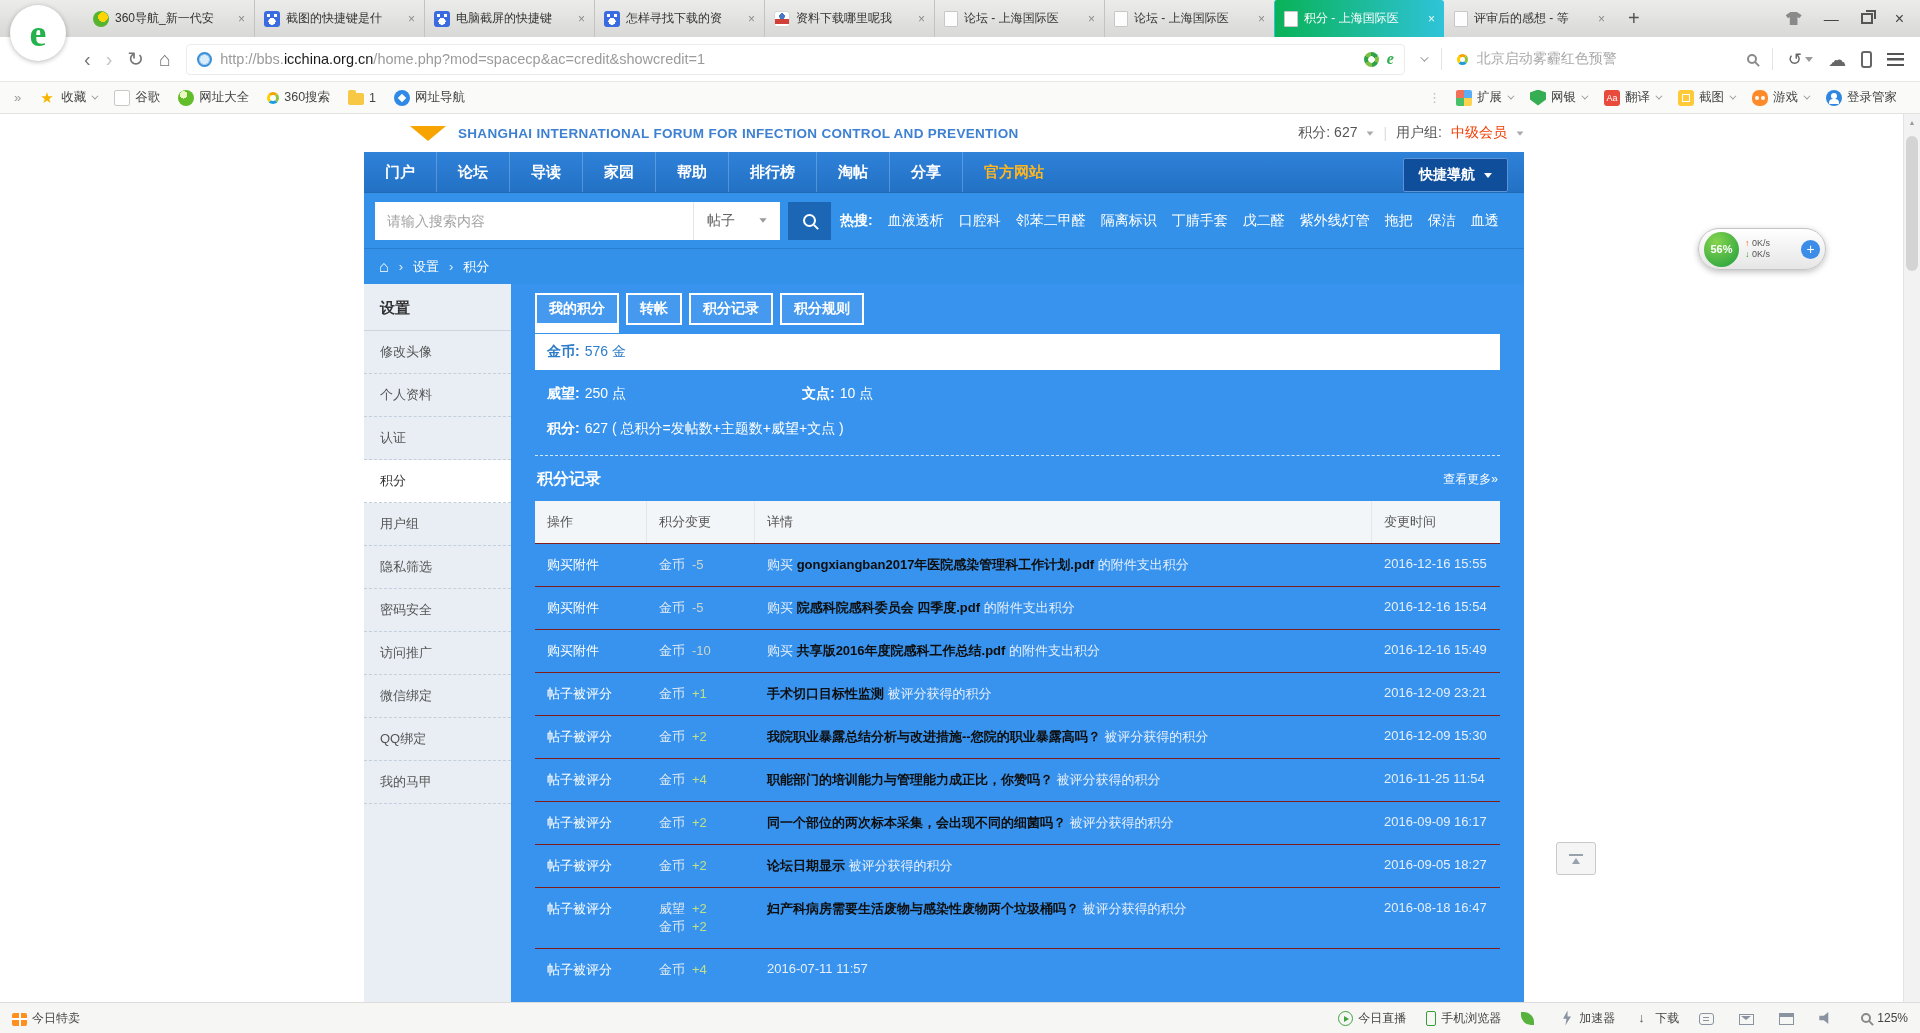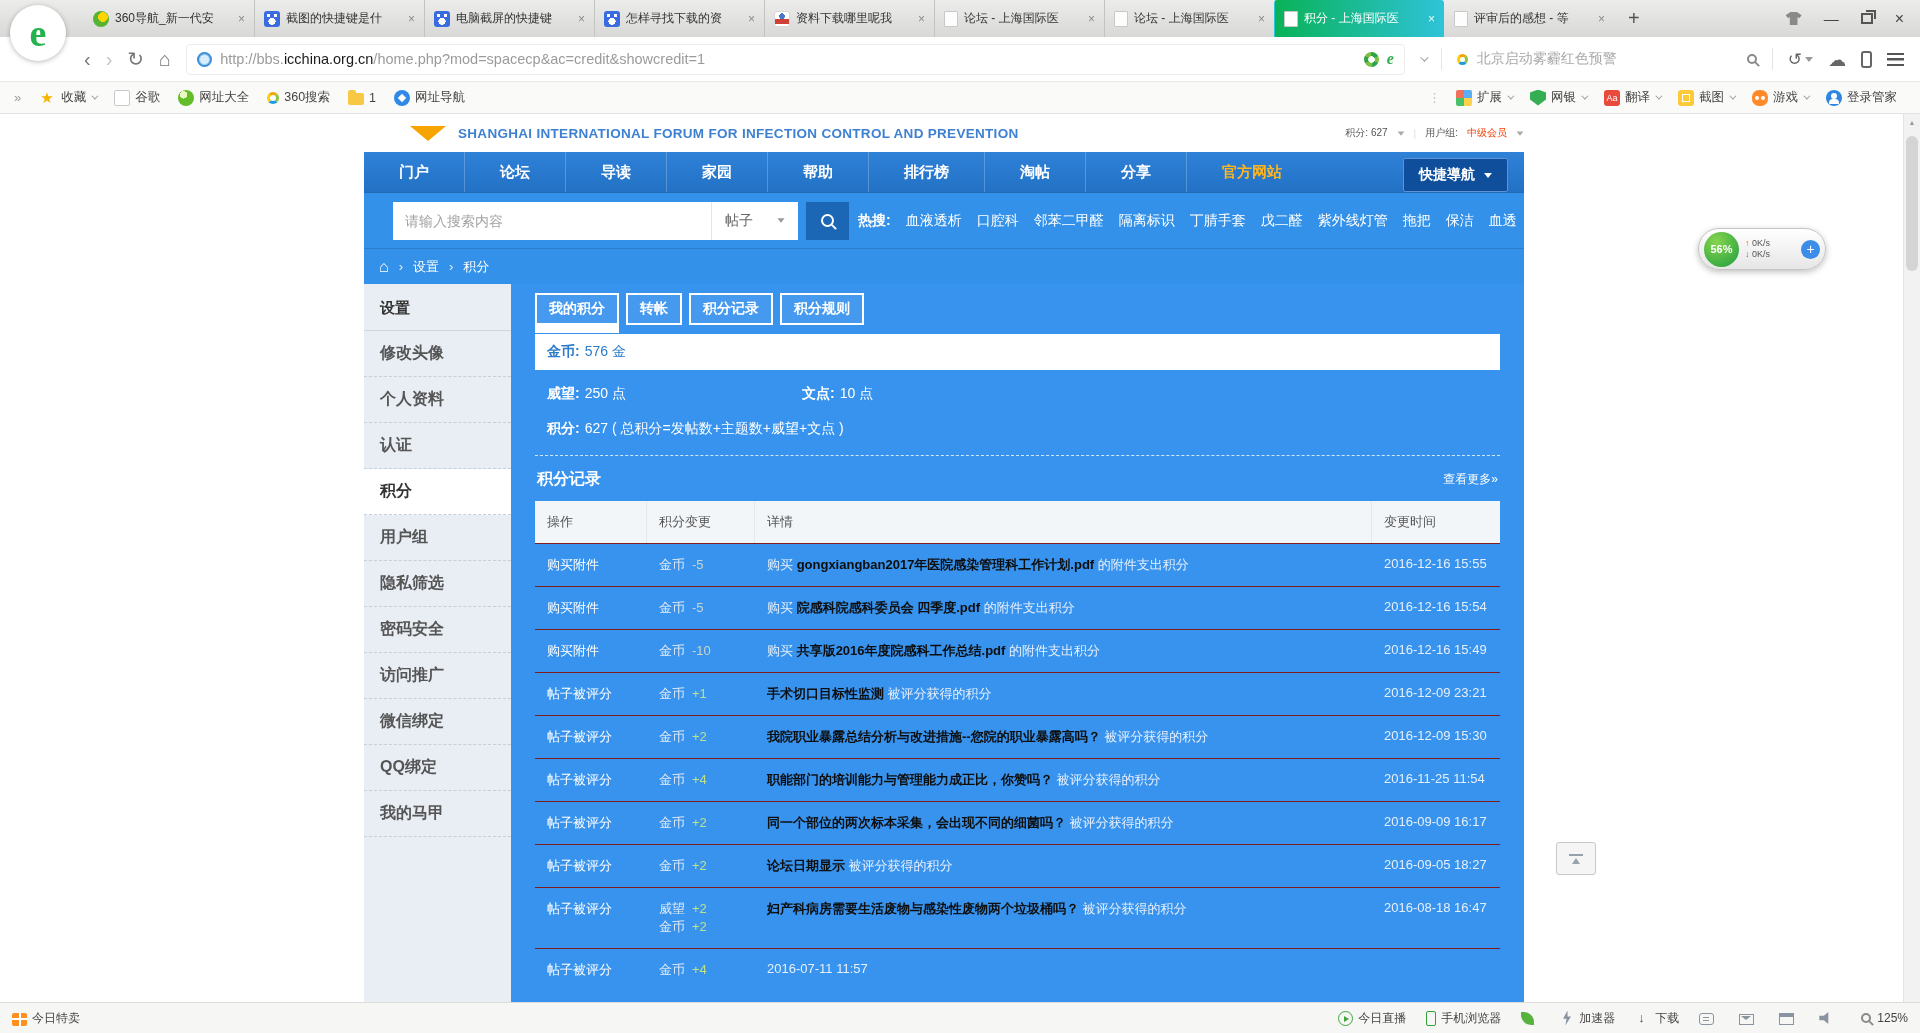--- a/index.html
+++ b/index.html
@@ -104,54 +104,54 @@
   .ic-login::before { content:""; position:absolute; left:5px; top:3px; width:6px; height:6px; background:#fff; border-radius:50%; }
   .ic-login::after { content:""; position:absolute; left:3px; top:9px; width:10px; height:5px; background:#fff; border-radius:4px 4px 0 0; }
 
   
   .pagearea { position:relative; height:888px; background:#fff; }
   .wrap { position:absolute; left:364px; top:0; width:1160px; }
   .headstrip { height:38px; display:flex; align-items:center; }
   .logo-tri { width:0; height:0; border-left:18px solid transparent; border-right:18px solid transparent;
               border-top:15px solid #f7a400; margin:0 12px 0 46px; }
   .site-title { color:#3e80d2; font-weight:bold; font-size:13.5px; letter-spacing:.3px; }
-  .userbar { margin-left:auto; display:flex; align-items:center; gap:9px; font-size:10px; color:#555; }
+  .userbar { margin-left:auto; display:flex; align-items:center; gap:9px; font-size:14px; color:#555; }
   .userbar .sep { color:#ddd; }
   .grp-val { color:#f43d00; }
   .userbar .tri { border-top-color:#aaa; transform:scale(.85); }
 
   .navbar { height:40px; background:linear-gradient(#2f82d9,#2271c5); display:flex; align-items:center; }
-  .nav-item { padding:0 35px; line-height:40px; color:#fff; font-weight:bold; font-size:15px; }
+  .nav-item { padding:0 21px; line-height:40px; color:#fff; font-weight:bold; font-size:15px; }
   .nav-item + .nav-item { border-left:1px solid rgba(255,255,255,.22); }
   .nav-item.hl { color:#ffb61e; }
   .quicknav { margin-left:auto; margin-right:8px; background:#0e4e9b; border:1px solid #5b93d6; color:#fff;
               font-weight:bold; font-size:14px; padding:7px 15px; border-radius:2px; display:flex; align-items:center; gap:9px; }
   .quicknav .tri { border-top-color:#fff; }
 
-  .searchrow { height:56px; background:#3391e9; border-top:1px solid #2269b6; display:flex; align-items:center; padding-left:29px; }
+  .searchrow { height:56px; background:#3391e9; border-top:1px solid #2269b6; display:flex; align-items:center; padding-left:11px; }
   .s-input { width:318px; height:38px; border:none; outline:none; padding:0 12px; font-size:14px; color:#333;
              font-family:inherit; }
   .s-input::placeholder { color:#a3a3a3; }
   .s-type { height:38px; background:#fff; display:flex; align-items:center; gap:24px; padding:0 13px;
             color:#666; font-size:14px; border-left:1px solid #e6e6e6; }
   .s-type .tri { transform:scale(.9); }
   .s-btn { width:43px; height:38px; background:#1b67b6; margin-left:8px; display:flex; align-items:center; justify-content:center; }
   .s-btn .mag { width:13px; height:13px; border-color:#fff; } .s-btn .mag::after { background:#fff; }
   .hotzone { margin-left:9px; display:flex; align-items:center; gap:15px; color:#fff; font-size:14px; }
   .hot-label { font-weight:bold; }
 
   .breadcrumb { height:36px; background:#3391e9; border-top:1px solid #2b7fd0; display:flex; align-items:center;
                 gap:10px; padding:0 15px; color:#fff; font-size:13px; }
   .home-ic { font-size:16px; }
   .bc-sep { font-size:13px; opacity:.85; }
 
   .content { display:flex; height:718px; overflow:hidden; }
   .sidebar { width:147px; flex:none; background:#e9eef5; }
   .side-title { font-size:15px; font-weight:bold; color:#333; padding:15px 16px 12px; border-bottom:1px solid #ccd6e0; }
-  .side-item { padding:12px 16px; font-size:16px; color:#555; border-bottom:1px dashed #c3cfdb;font-weight:bold; }
+  .side-item { padding:12px 16px; font-size:13px; color:#555; border-bottom:1px dashed #c3cfdb; }
   .side-item.active { background:#fff; color:#333; }
   .main { flex:1; background:#3793ee; padding:9px 24px 0; overflow:hidden; }
 
   .ctabs { display:flex; gap:7px; }
   .ctab { border:2px solid #fff; padding:5px 12px; color:#fff; font-weight:bold; font-size:14px;
           background:rgba(255,255,255,.07); position:relative; }
   .ctab.active::after { content:""; position:absolute; left:-2px; right:-2px; top:100%; height:10px; background:#fff; }
   .moneyrow { margin-top:9px; background:#fff; padding:9px 12px; font-size:14px; color:#2c7cc9; position:relative; }
   .b { font-weight:bold; margin-right:5px; }
   .prow { margin-top:15px; display:flex; font-size:14px; color:#fff; padding:0 12px; }

